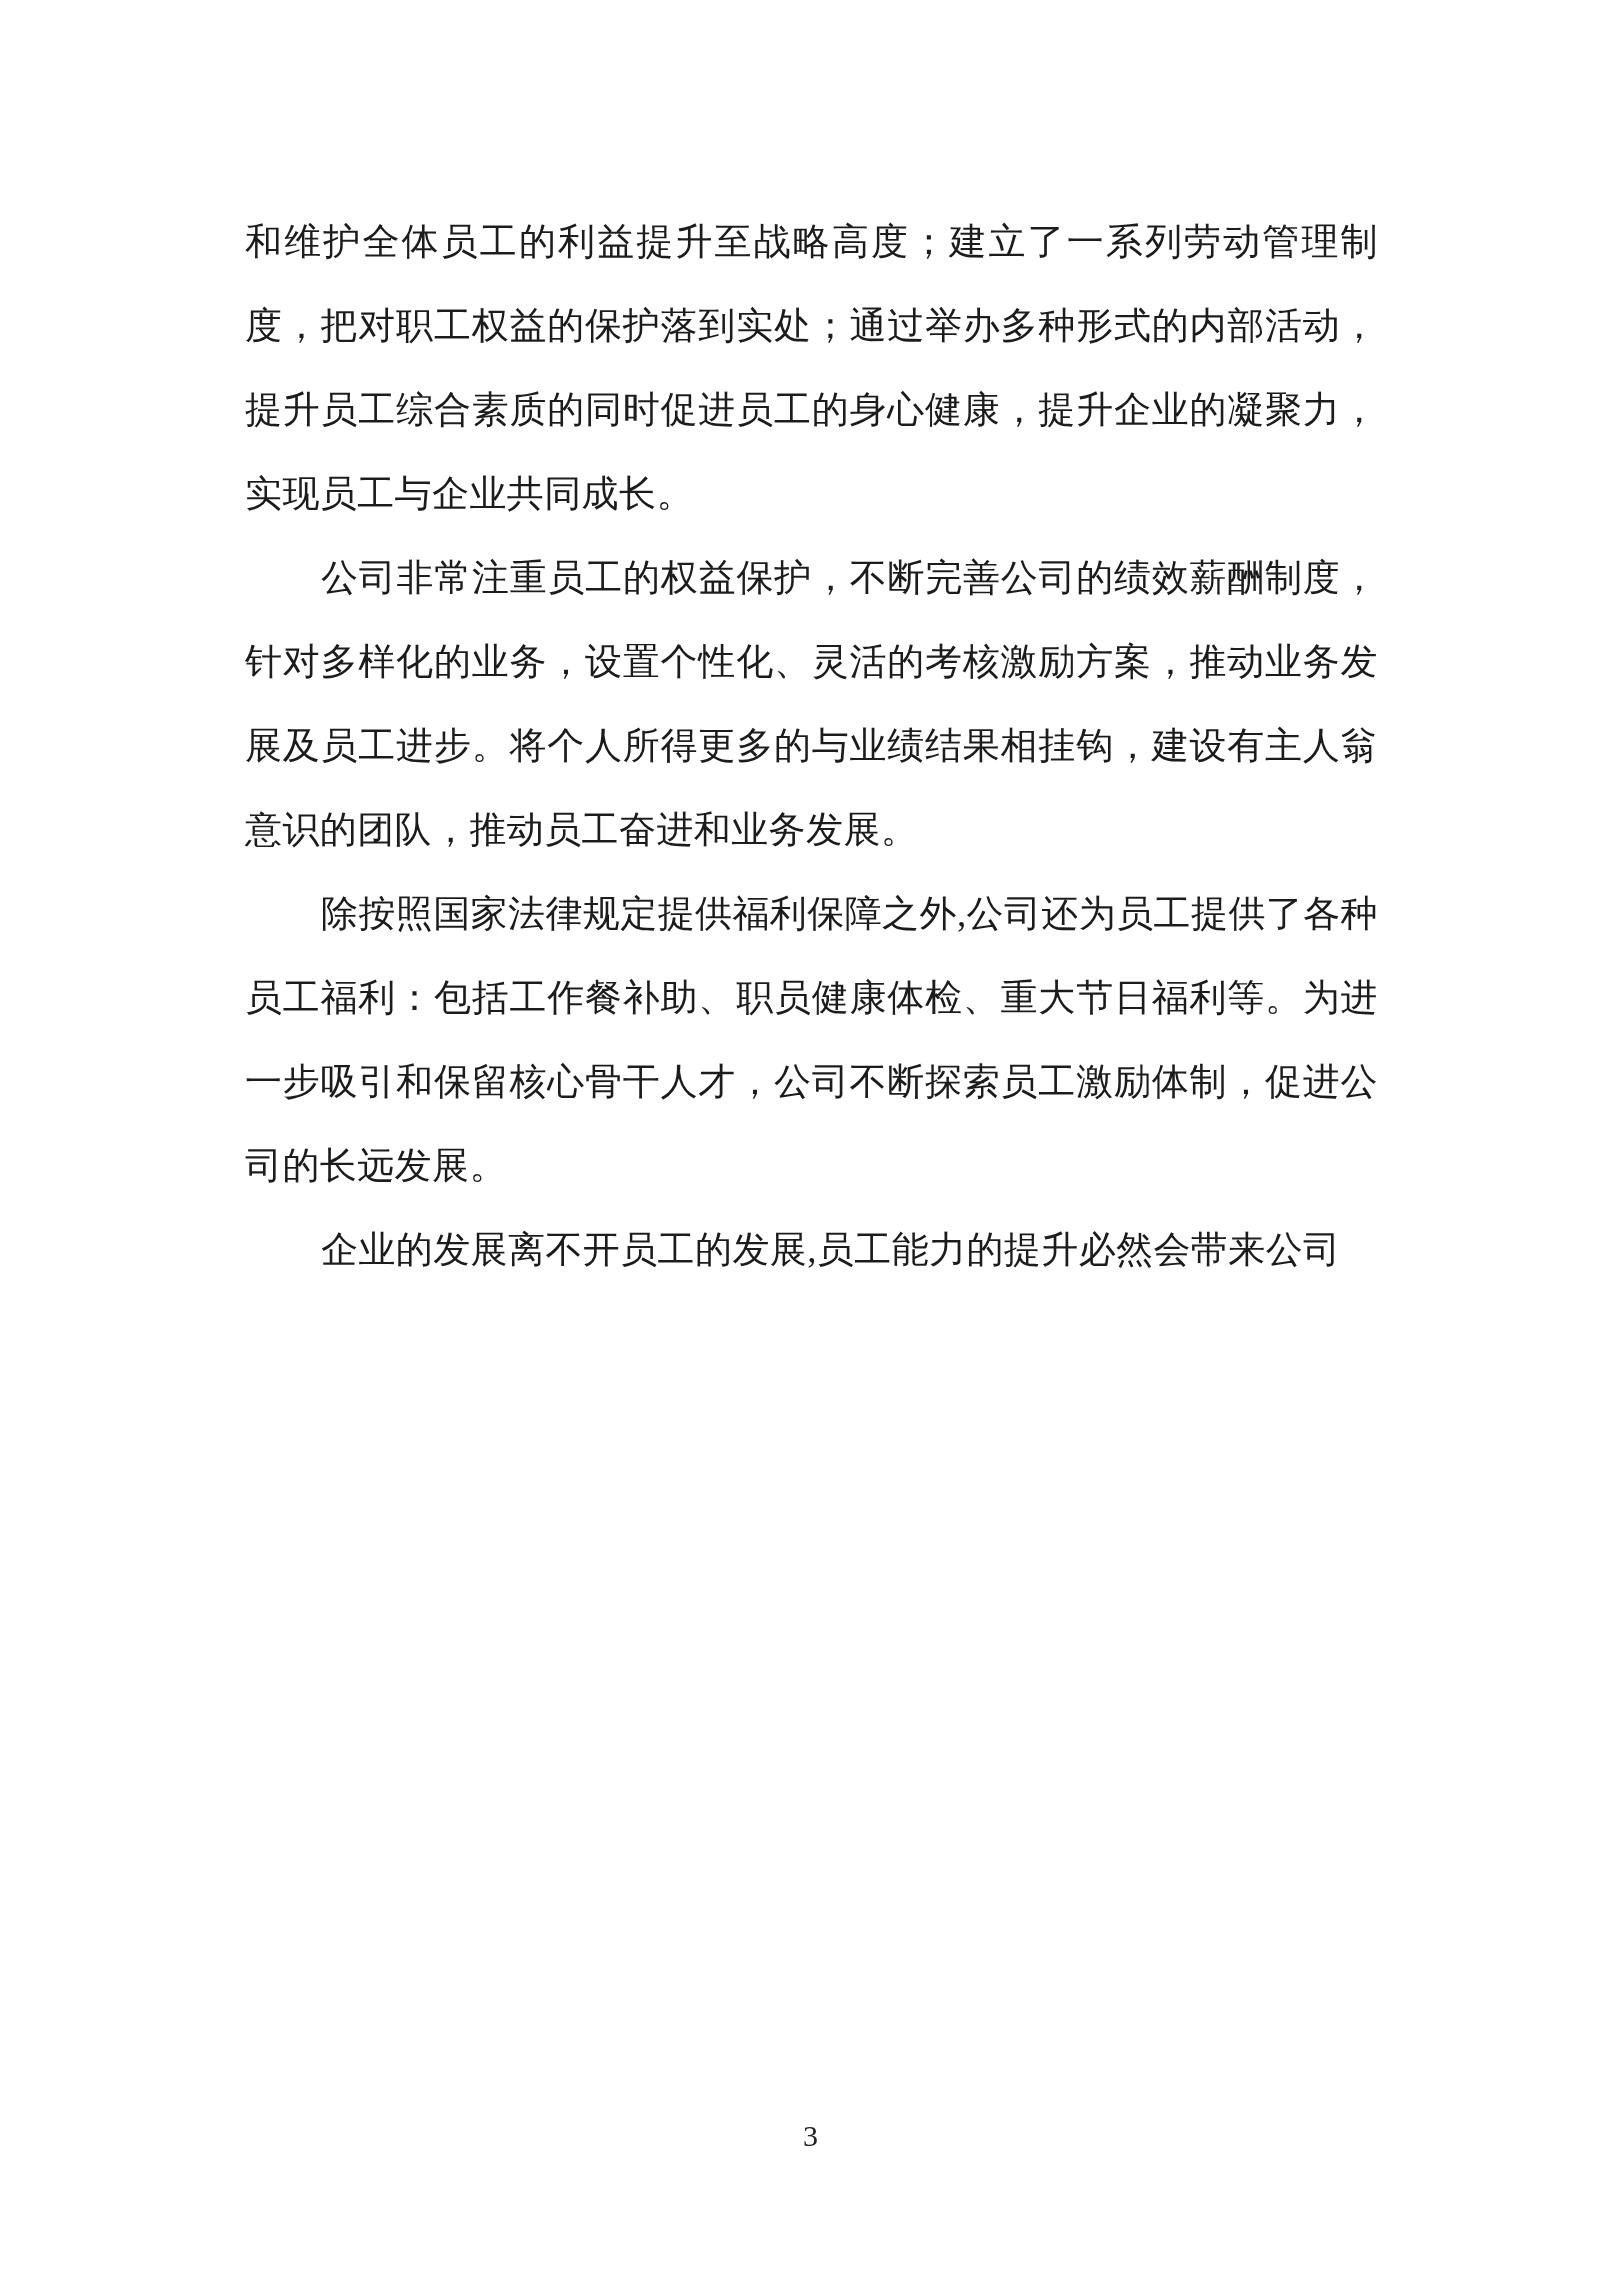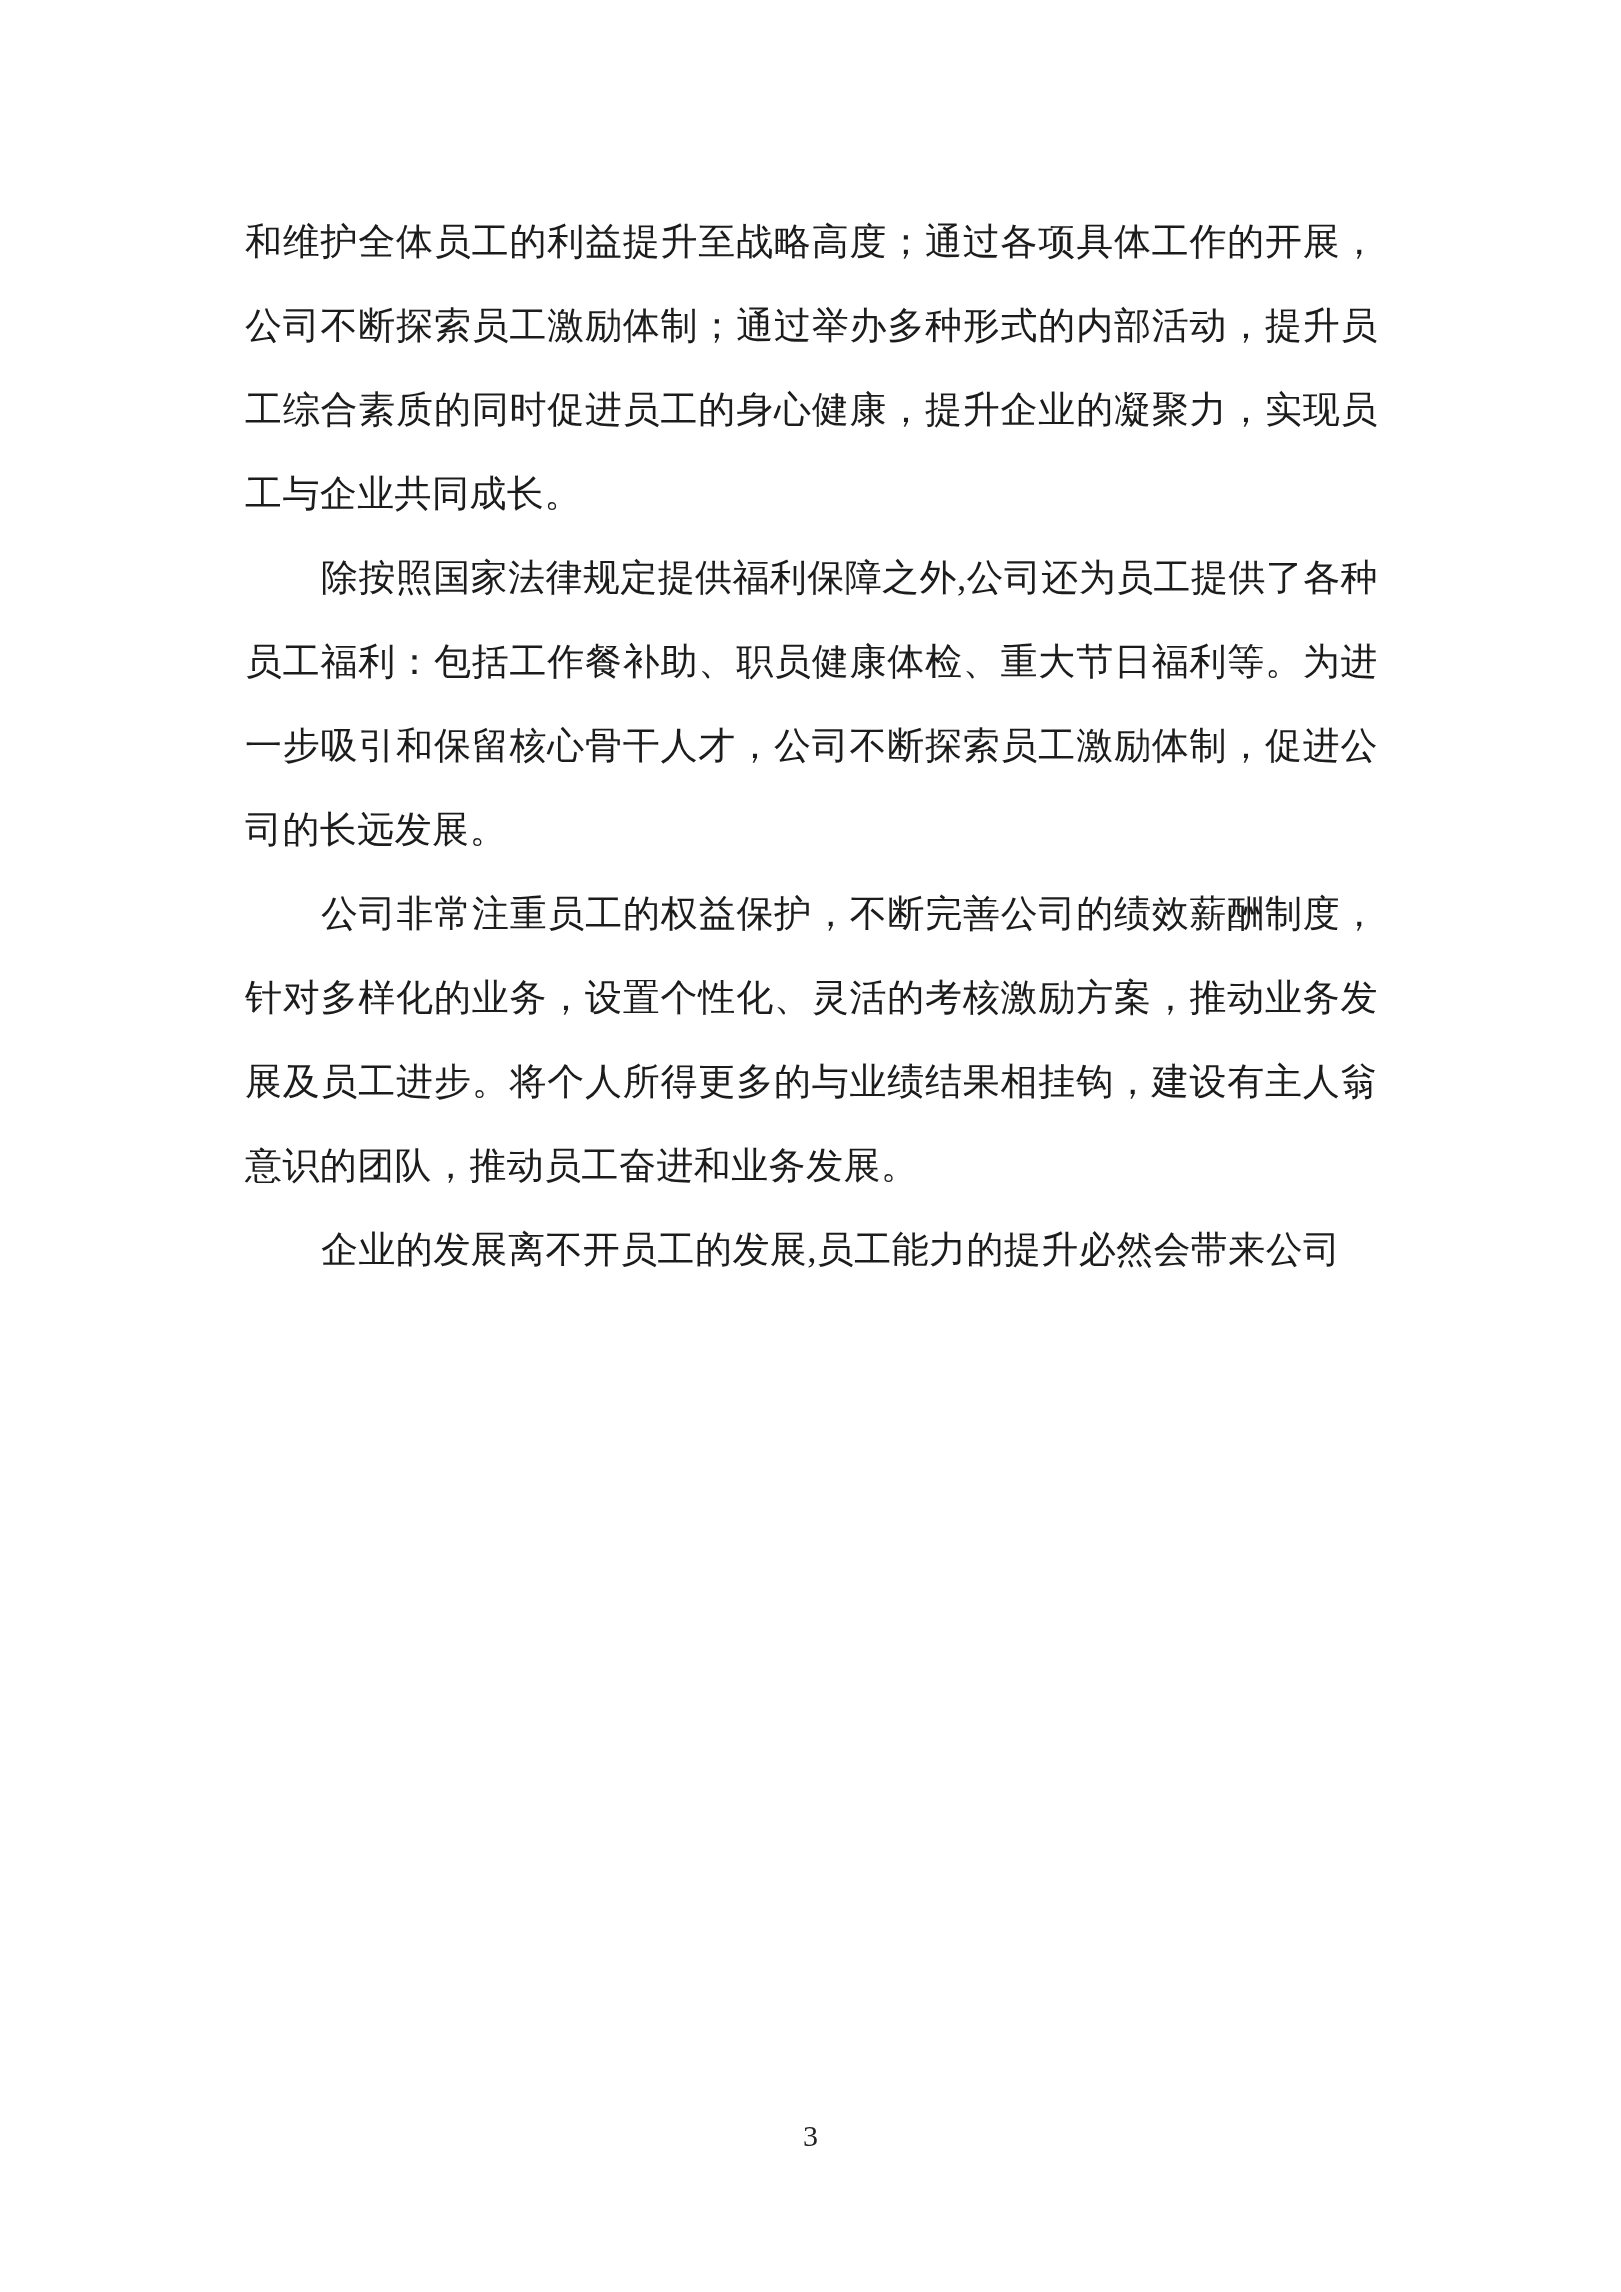--- a/index.html
+++ b/index.html
@@ -52,23 +52,23 @@
     line-height: 41px;
     color: #222;
     font-family: "Liberation Serif", "DejaVu Serif", serif;
   }
 </style>
 </head>
 <body>
 
 <div class="page">
   <div class="content">
-    <p class="para">和维护全体员工的利益提升至战略高度；通过各项具体工作的开展，公司不断探索员工激励体制；通过举办多种形式的内部活动，提升员工综合素质的同时促进员工的身心健康，提升企业的凝聚力，实现员工与企业共同成长。</p>
+    <p class="para">和维护全体员工的利益提升至战略高度；建立了一系列劳动管理制度，把对职工权益的保护落到实处；通过举办多种形式的内部活动，提升员工综合素质的同时促进员工的身心健康，提升企业的凝聚力，实现员工与企业共同成长。</p>
+    <p class="para indent">公司非常注重员工的权益保护，不断完善公司的绩效薪酬制度，针对多样化的业务，设置个性化、灵活的考核激励方案，推动业务发展及员工进步。将个人所得更多的与业绩结果相挂钩，建设有主人翁意识的团队，推动员工奋进和业务发展。</p>
     <p class="para indent">除按照国家法律规定提供福利保障之外,公司还为员工提供了各种员工福利：包括工作餐补助、职员健康体检、重大节日福利等。为进一步吸引和保留核心骨干人才，公司不断探索员工激励体制，促进公司的长远发展。</p>
-    <p class="para indent">公司非常注重员工的权益保护，不断完善公司的绩效薪酬制度，针对多样化的业务，设置个性化、灵活的考核激励方案，推动业务发展及员工进步。将个人所得更多的与业绩结果相挂钩，建设有主人翁意识的团队，推动员工奋进和业务发展。</p>
     <p class="para indent">企业的发展离不开员工的发展,员工能力的提升必然会带来公司</p>
   </div>
 
   <div class="footer">
     <span class="page-number">3</span>
   </div>
 </div>
 
 
 </body></html>

